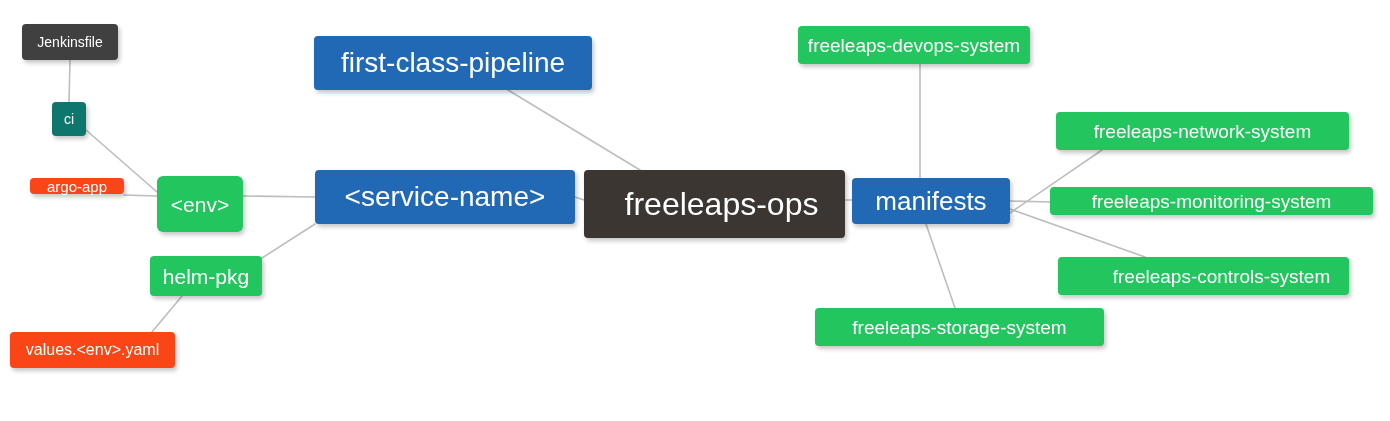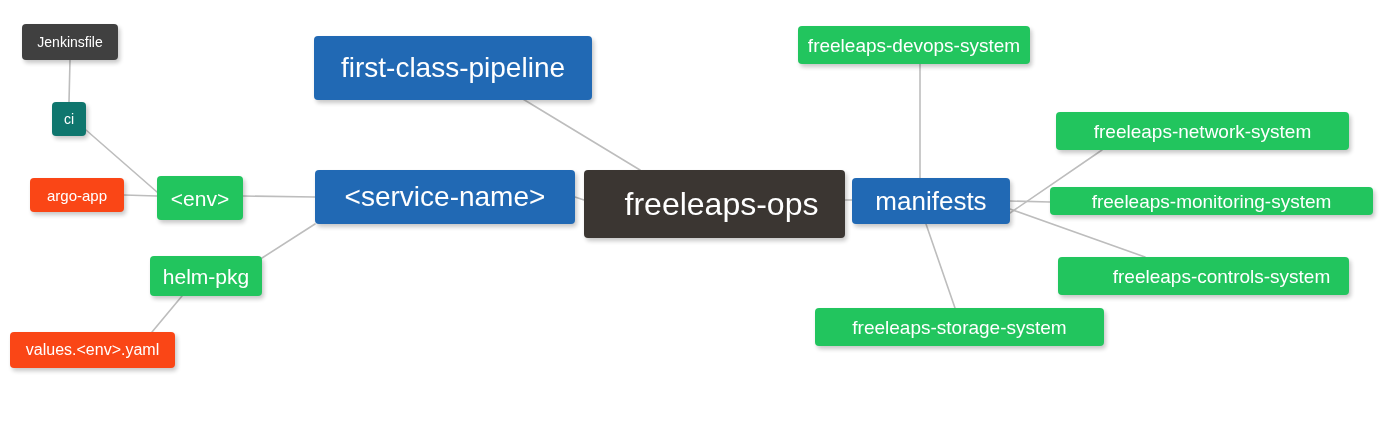--- a/index.html
+++ b/index.html
@@ -61,36 +61,36 @@
       <line x1="1010" y1="209" x2="1145" y2="257" stroke="#bdbdbd" stroke-width="1.6" stroke-linecap="round"></line>
       <line x1="926" y1="224" x2="955" y2="308" stroke="#bdbdbd" stroke-width="1.6" stroke-linecap="round"></line>
     </svg>
   <div id="node-layer">
       <div class="node" style="left: 22px; top: 24px; width: 96px; height: 36px; background: #404040; font-size: 14px; align-items: center;">
         <span class="node-label">Jenkinsfile</span>
       </div>
       <div class="node" style="left: 52px; top: 102px; width: 34px; height: 34px; background: #0f766e; font-size: 14px;">
         <span class="node-label">ci</span>
       </div>
-      <div class="node" style="left: 30px; top: 178px; width: 94px; height: 34px; background: rgb(250, 70, 22); font-size: 15px;">
+      <div class="node" style="left: 30px; top: 178px; width: 94px; height: 16px; background: rgb(250, 70, 22); font-size: 15px;">
         <span class="node-label">argo-app</span>
       </div>
-      <div class="node" style="left: 157px; top: 176px; width: 86px; height: 44px; background: rgb(34, 197, 94); font-size: 21px;">
+      <div class="node" style="left: 157px; top: 176px; width: 86px; height: 56px; background: rgb(34, 197, 94); font-size: 21px; border-radius: 6px;">
         <span class="node-label">&lt;env&gt;</span>
       </div>
       <div class="node" style="left: 150px; top: 256px; width: 112px; height: 40px; background: rgb(34, 197, 94); font-size: 21px;">
         <span class="node-label">helm-pkg</span>
       </div>
       <div class="node" style="left: 10px; top: 332px; width: 165px; height: 36px; background: rgb(250, 70, 22); font-size: 16px; text-align: right;">
         <span class="node-label">values.&lt;env&gt;.yaml</span>
       </div>
       <div class="node" style="left: 315px; top: 170px; width: 260px; height: 54px; background: rgb(33, 105, 180); font-size: 28px; align-items: center;">
         <span class="node-label">&lt;service-name&gt;</span>
       </div>
-      <div class="node" style="left: 314px; top: 36px; width: 278px; height: 64px; background: rgb(33, 105, 180); font-size: 28px;">
+      <div class="node" style="left: 314px; top: 36px; width: 278px; height: 54px; background: rgb(33, 105, 180); font-size: 28px;">
         <span class="node-label">first-class-pipeline</span>
       </div>
       <div class="node" style="left: 584px; top: 170px; width: 261px; height: 68px; background: rgb(59, 54, 50); font-size: 32px; padding-left: 14px;">
         <span class="node-label">freeleaps-ops</span>
       </div>
       <div class="node" style="left: 852px; top: 178px; width: 158px; height: 46px; background: rgb(33, 105, 180); font-size: 26px;">
         <span class="node-label">manifests</span>
       </div>
       <div class="node" style="left: 798px; top: 26px; width: 232px; height: 38px; background: rgb(34, 197, 94); font-size: 19px;">
         <span class="node-label">freeleaps-devops-system</span>

